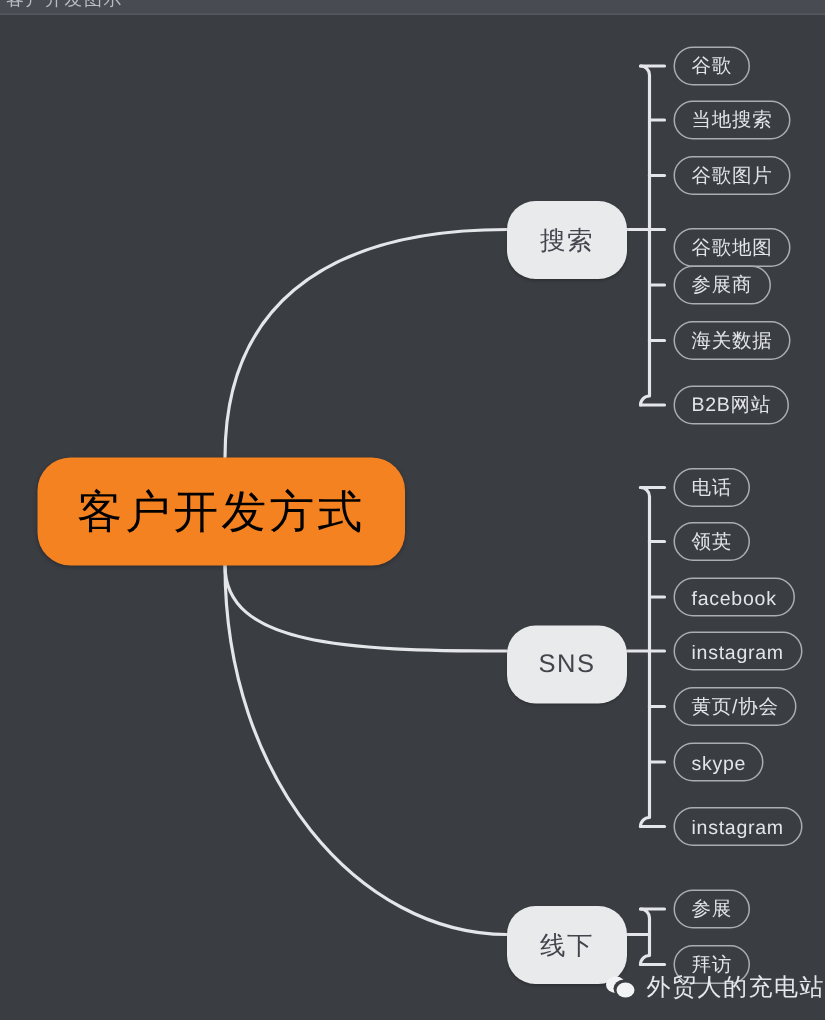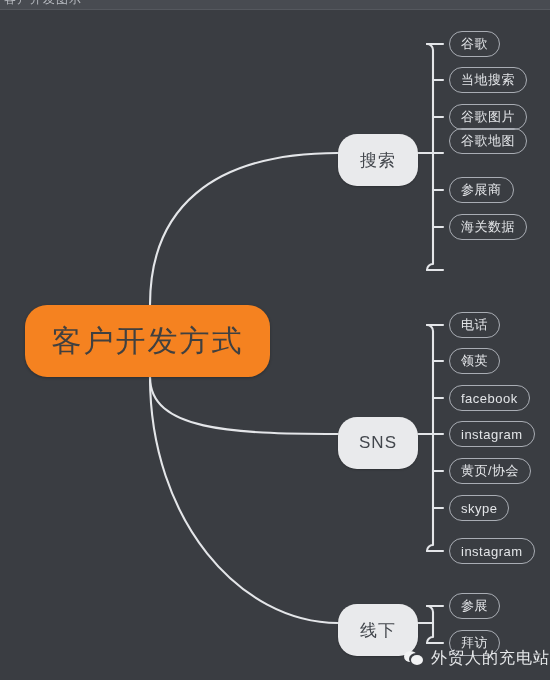--- a/index.html
+++ b/index.html
@@ -63,21 +63,21 @@
     white-space: nowrap;
   }
 
   .root-node {
     left: 25px;
     top: 305px;
     width: 245px;
     height: 72px;
     background: #f58220;
     border-radius: 22px;
-    color: #404040;
+    color: #000000;
     font-size: 30px;
     letter-spacing: 2px;
     box-shadow: 0 1px 3px rgba(0,0,0,0.28);
   }
 
   .branch-node {
     width: 80px;
     height: 52px;
     background: #e9eaec;
     border-radius: 19px;
@@ -205,28 +205,31 @@
 
   <div class="node leaf-node" style="left:449px;top:31px">
       <span>谷歌</span>
     </div>
   <div class="node leaf-node" style="left:449px;top:67px">
       <span>当地搜索</span>
     </div>
   <div class="node leaf-node" style="left:449px;top:104px">
       <span>谷歌图片</span>
     </div>
-  <div class="node leaf-node" style="left:449px;top:128px">
+  <div class="node leaf-node" style="left:449px;top:152px">
       <span>谷歌地图</span>
     </div>
   <div class="node leaf-node" style="left:449px;top:214px">
       <span>海关数据</span>
     </div>
   <div class="node leaf-node" style="left:449px;top:177px">
       <span>参展商</span>
+    </div>
+  <div class="node leaf-node" style="left:449px;top:257px">
+      <span>B2B网站</span>
     </div>
 
   <div class="node leaf-node" style="left:449px;top:312px">
       <span>电话</span>
     </div>
   <div class="node leaf-node" style="left:449px;top:348px">
       <span>领英</span>
     </div>
   <div class="node leaf-node" style="left:449px;top:385px">
       <span>facebook</span>

